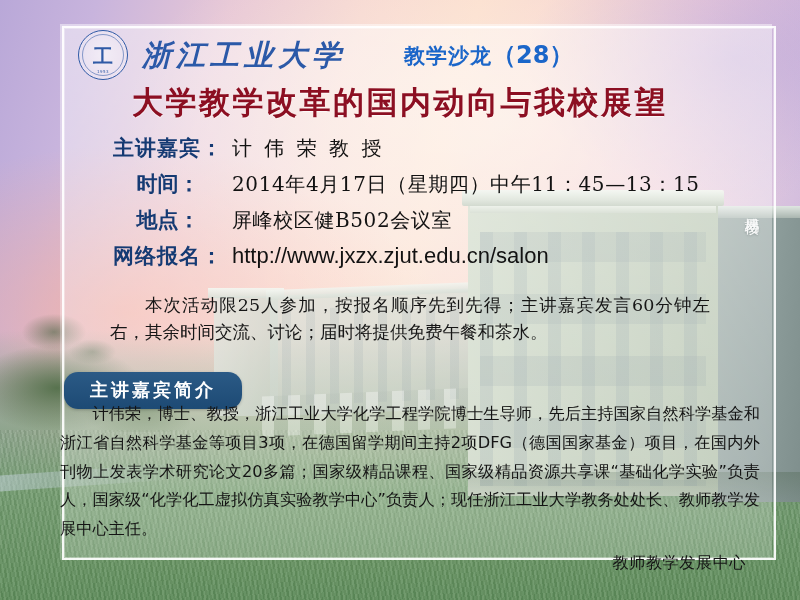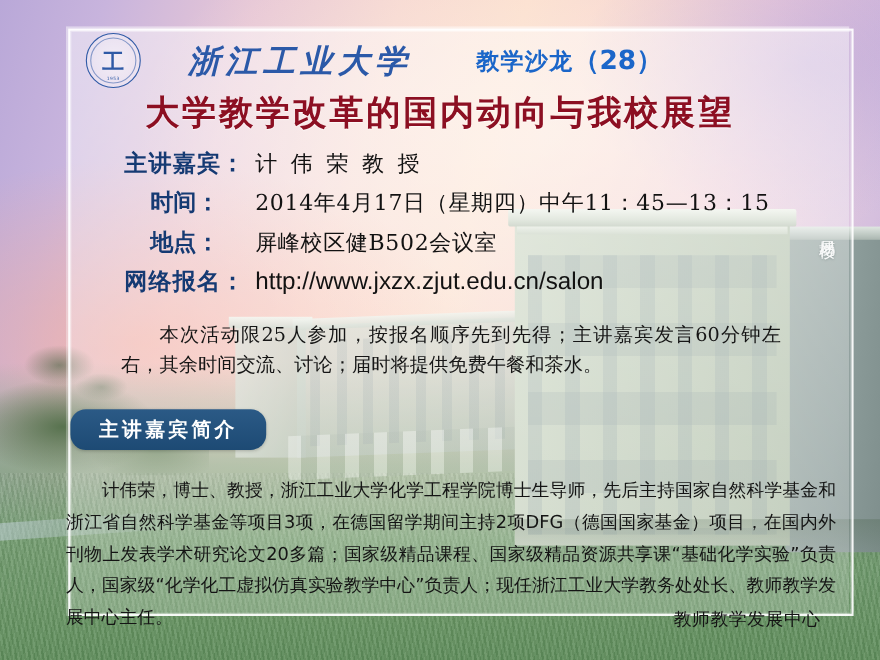--- a/index.html
+++ b/index.html
@@ -222,21 +222,21 @@
     line-height: 1;
   }
   .seal-year {
     position: absolute;
     left: 50%; bottom: 5px;
     transform: translateX(-50%);
     color: #2f5aa6;
     font-size: 4px;
     letter-spacing: .4px;
   }
-  .uni-block { display: flex; flex-direction: column; gap: 18px; margin-left: 29px; }
+  .uni-block { display: flex; flex-direction: column; gap: 18px; }
   .uni-cn {
     color: #2b59a8;
     font-size: 29px;
     font-weight: bold;
     letter-spacing: 5px;
     font-family: "DejaVu Serif", "Liberation Serif", serif;
     font-style: italic;
     line-height: 1.05;
     white-space: nowrap;
   }
@@ -328,21 +328,21 @@
     letter-spacing: 3px;
     padding: 6px 26px 7px 26px;
     border-radius: 14px;
     font-family: "DejaVu Serif", "Liberation Serif", serif;
     box-shadow: 0 1px 3px rgba(0,0,0,.22);
   }
 
   
   .bio {
     position: absolute;
-    left: 60px; top: 432px;
+    left: 60px; top: 400px;
     width: 700px;
     color: #141414;
     font-size: 16.2px;
     line-height: 1.78;
     text-indent: 2em;
     text-align: justify;
     font-family: "DejaVu Sans", "Liberation Sans", sans-serif;
   }
 
   

